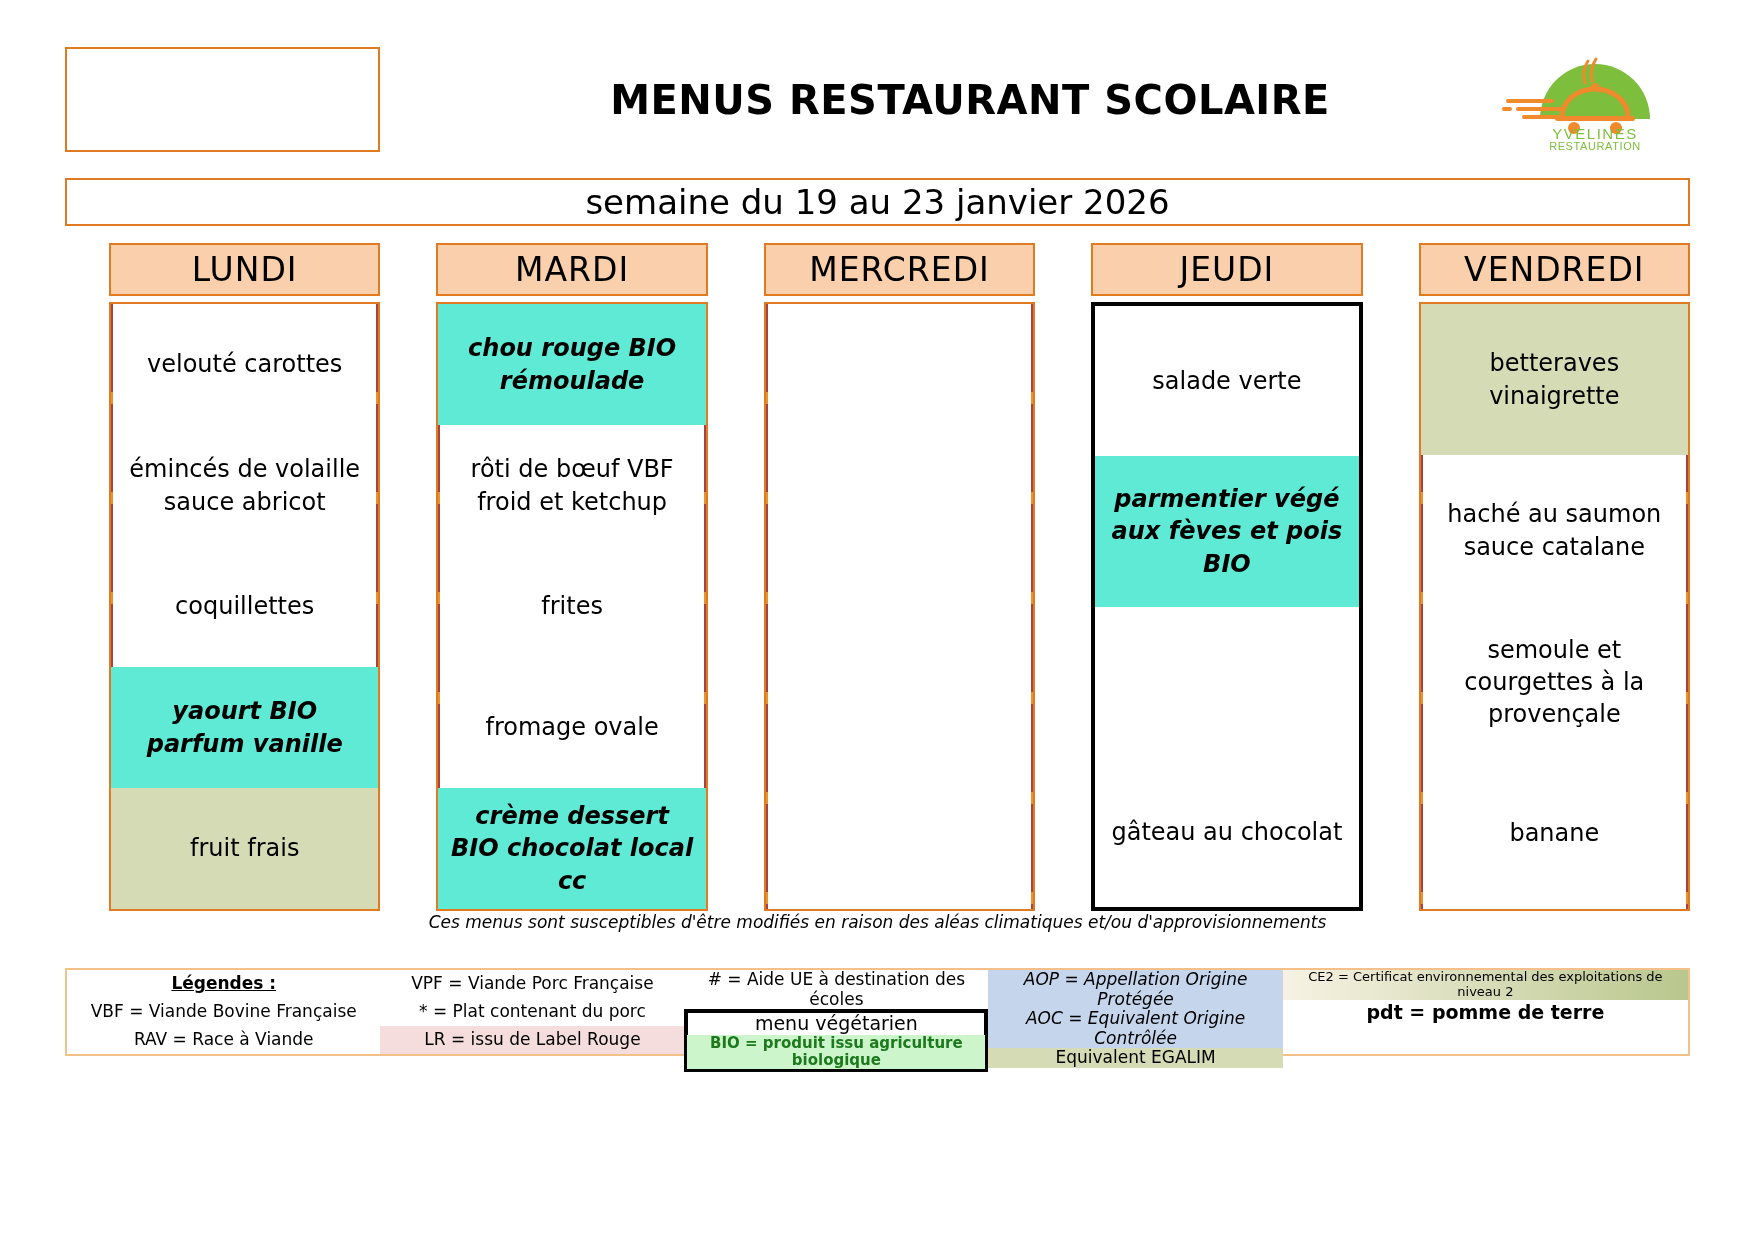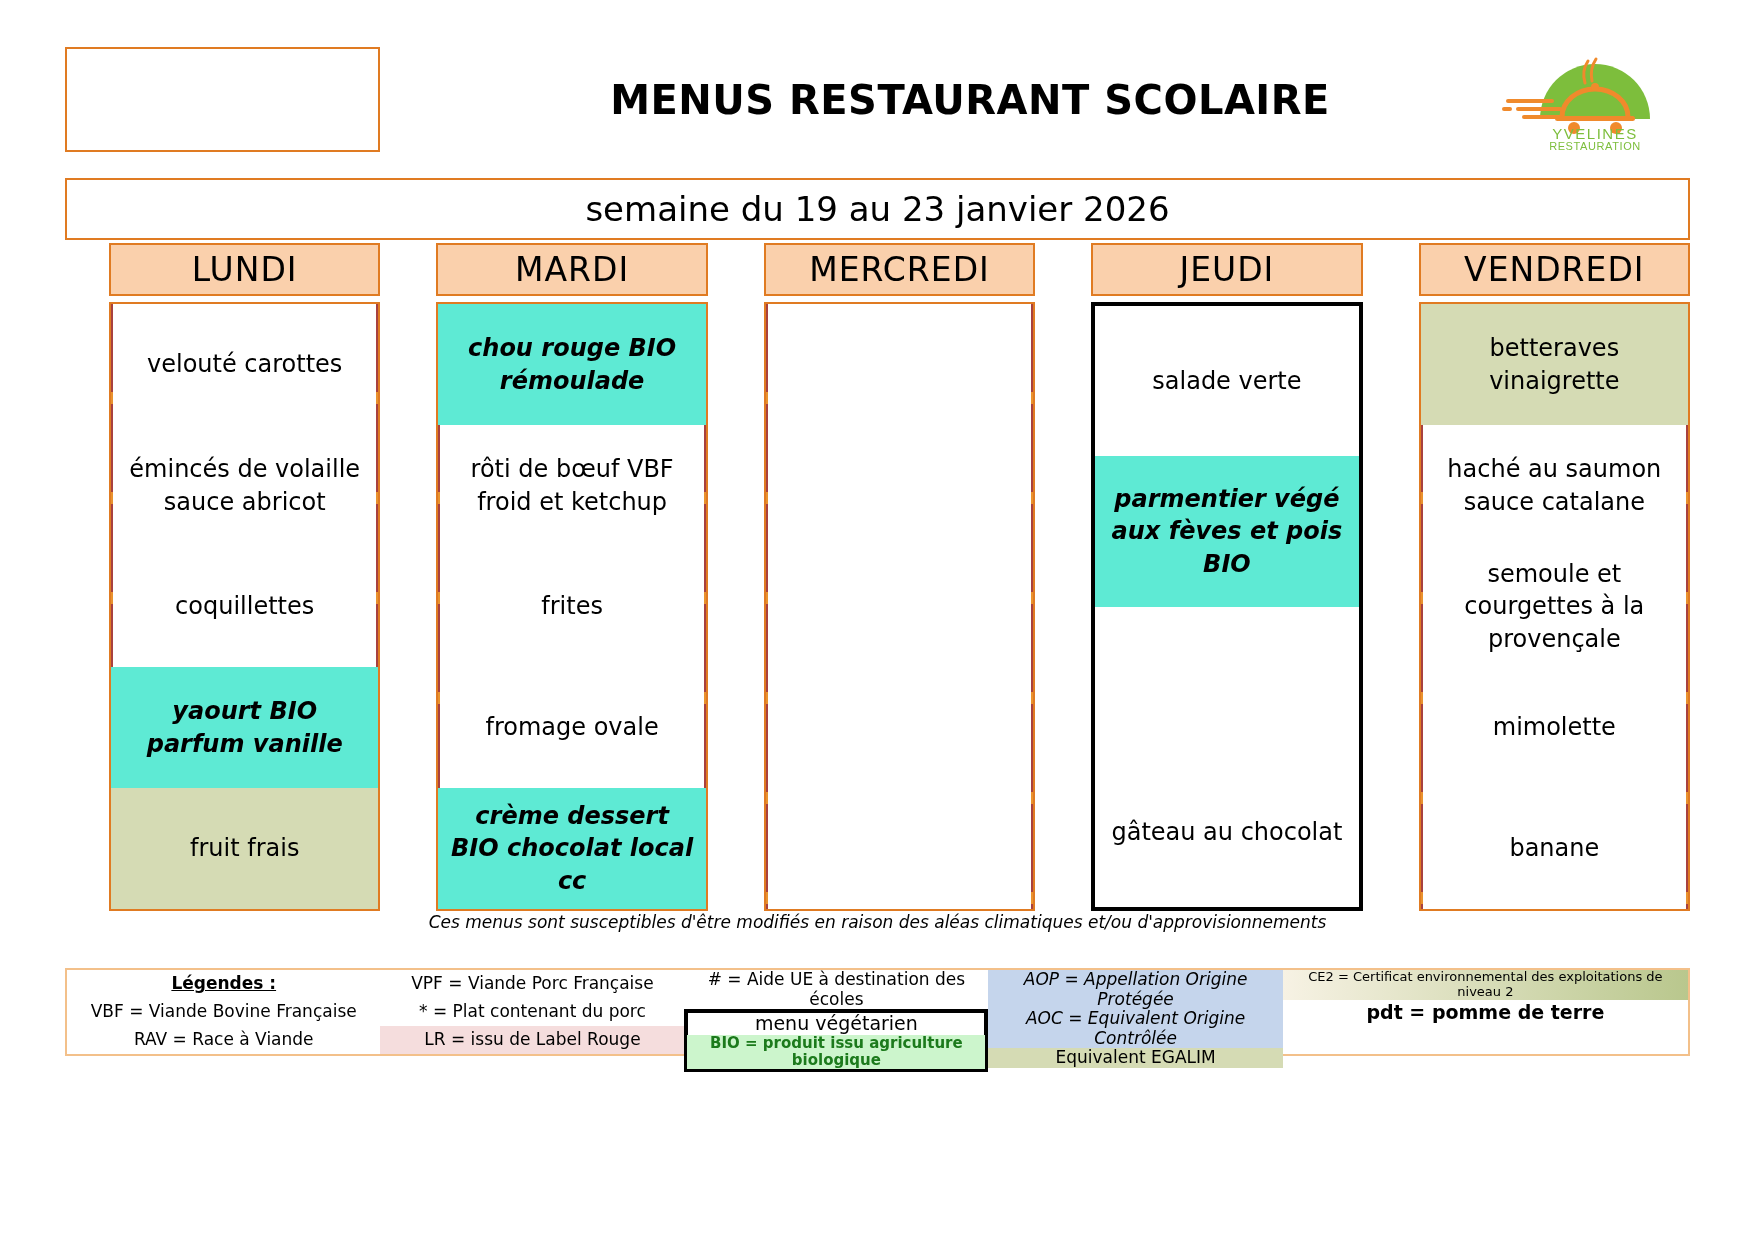--- a/index.html
+++ b/index.html
@@ -53,21 +53,21 @@
     position: relative;
   }
   .brand-logo svg { display: block; }
 
   
   .week-banner {
     position: absolute;
     left: 65px;
     top: 178px;
     width: 1625px;
-    height: 62px;
+    height: 48px;
     border: 2px solid #E07B22;
     background: #ffffff;
     display: flex;
     align-items: center;
     justify-content: center;
     font-size: 34px;
     color: #000;
   }
 
   
@@ -306,21 +306,20 @@
         <div class="dish plain">gâteau au chocolat</div>
       </div>
     </div>
 
     <div class="day-col">
       <div class="day-head">VENDREDI</div>
       <div class="day-body rails">
         <div class="dish egalim">betteraves vinaigrette</div>
         <div class="dish plain">haché au saumon sauce catalane</div>
         <div class="dish plain">semoule et courgettes à la provençale</div>
-        <div class="dish plain">mimolette</div>
         <div class="dish plain">banane</div>
       </div>
     </div>
 
   </div>
 
   <div class="disclaimer">Ces menus sont susceptibles d'être modifiés en raison des aléas climatiques et/ou d'approvisionnements</div>
 
   <div class="legend">
 

